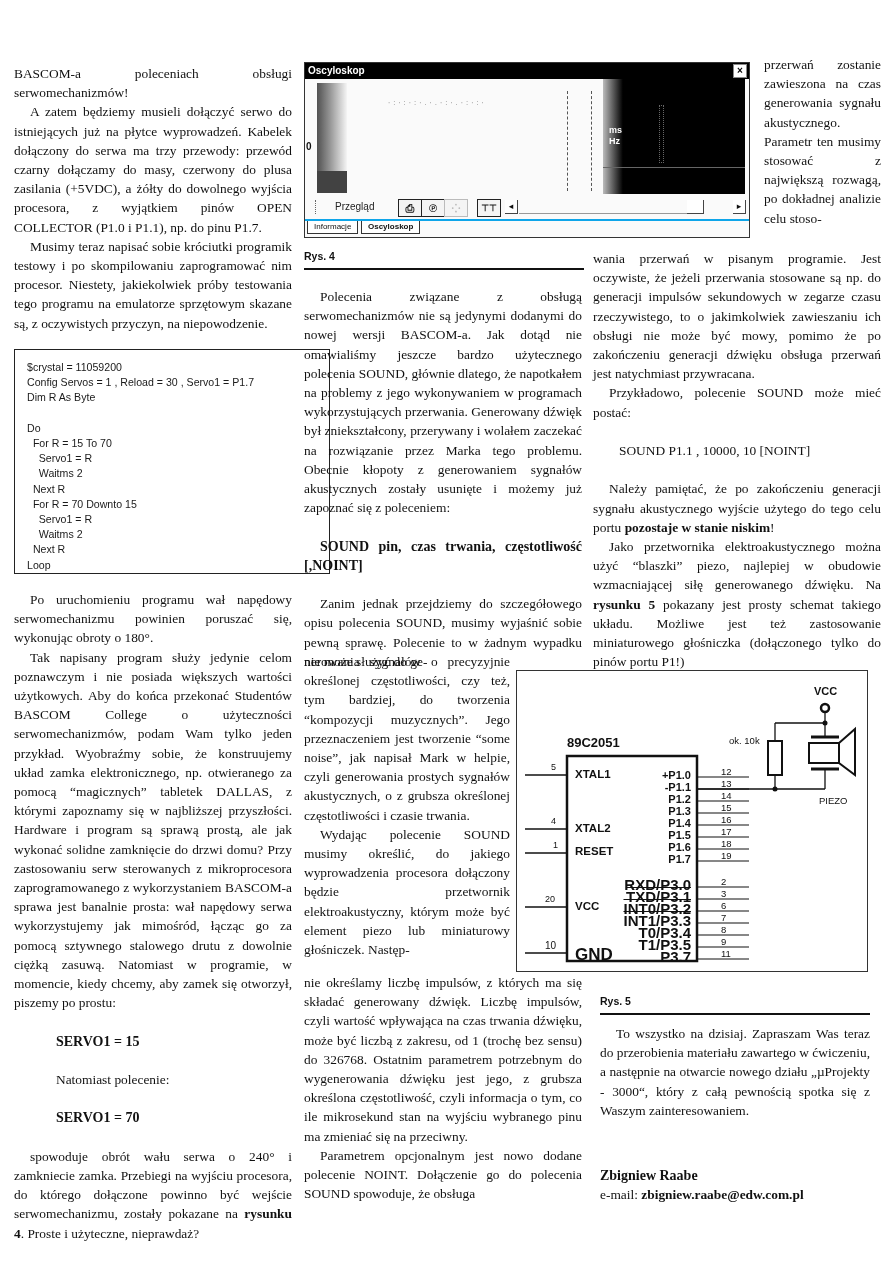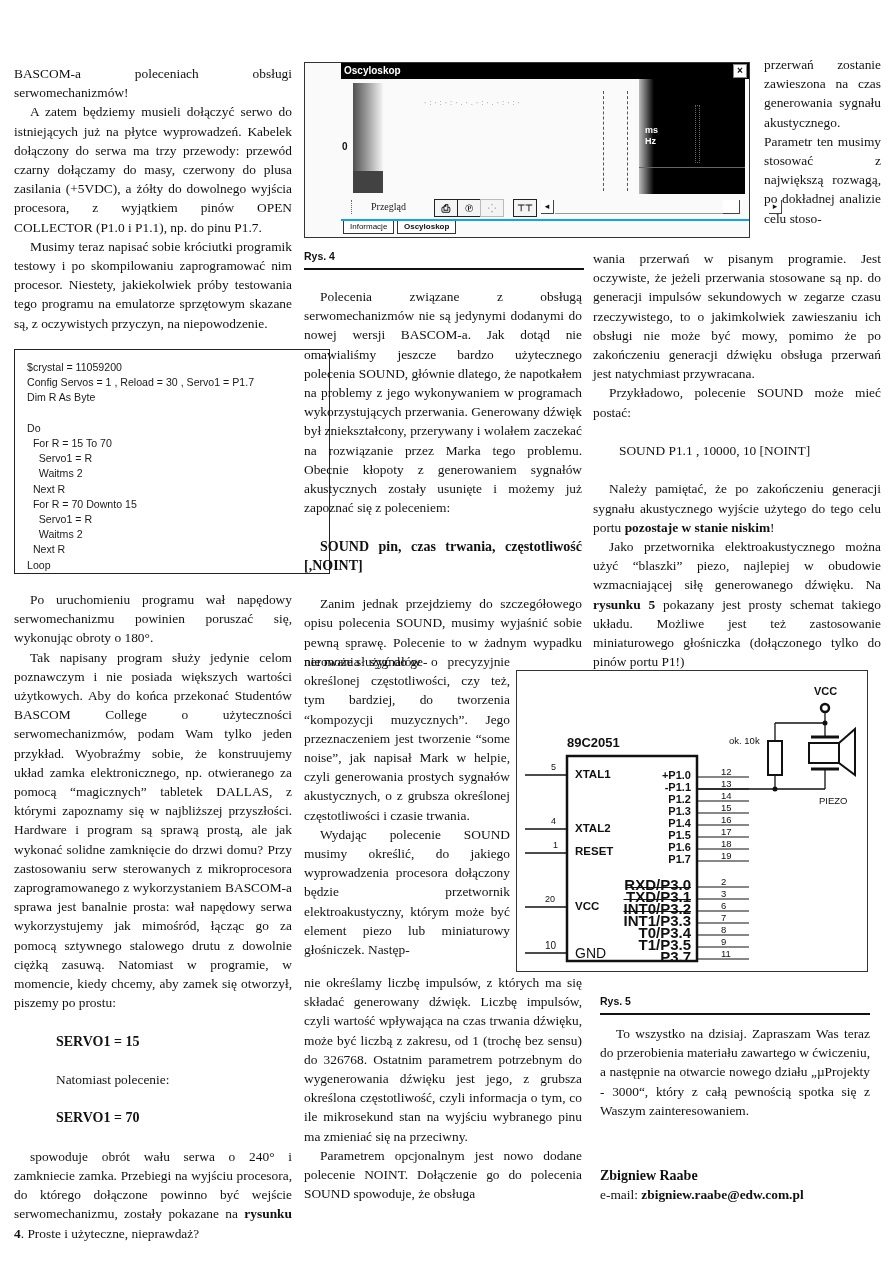--- a/index.html
+++ b/index.html
@@ -58,21 +58,21 @@
   .osc-dark {
     position: absolute; left: 298px; top: 0; right: 4px; height: 115px;
     background: linear-gradient(to right, #bbb 0%, #000 14%, #000 100%);
   }
   .osc-dark-label {
     position: absolute; left: 6px; top: 46px; color: #fff; font-family: "Liberation Sans", sans-serif;
     font-size: 9px; font-weight: bold; line-height: 11px;
   }
   .osc-dark-line { position: absolute; top: 88px; left: 0; right: 0; height: 1px; background: #666; }
   .osc-dark-marker { position: absolute; left: 56px; top: 26px; width: 3px; height: 56px; border: 1px dotted #666; }
-  .osc-toolbar { position: relative; height: 22px; font-family: Liberation Serif, serif; font-size: 10px; }
+  .osc-toolbar { position: relative; height: 22px; font-family: Liberation Sans, sans-serif; font-size: 10px; }
   .osc-check { position: absolute; left: 10px; top: 3px; width: 9px; height: 14px; border-left: 1px dotted #666; }
   .osc-przeglad { position: absolute; left: 30px; top: 4px; color: #222; }
   .osc-btn {
     position: absolute; top: 2px; width: 22px; height: 16px; border: 1px solid #222;
     background: #f4f4f4; text-align: center; line-height: 16px; font-size: 11px; font-weight: bold; cursor: pointer;
   }
   .osc-scroll-btn {
     position: absolute; top: 3px; width: 12px; height: 13px; border: 1px solid #444; border-top: 0; border-left: 0;
     font-size: 9px; line-height: 13px; text-align: center; cursor: pointer; background: #fff;
   }
@@ -126,21 +126,21 @@
   <div class="blank"></div>
   <div class="cmd">SERVO1 = 15</div>
   <div class="blank"></div>
   <div class="plain-ind">Natomiast polecenie:</div>
   <div class="blank"></div>
   <div class="cmd">SERVO1 = 70</div>
   <div class="blank"></div>
   <p><span>spowoduje obrót wału serwa o 240° i zamkniecie zamka. Przebiegi na wyjściu procesora, do którego dołączone powinno być wejście serwomechanizmu, zostały pokazane na </span><span class="bold">rysunku 4</span><span>.  Proste i  użyteczne, nieprawdaż?</span></p>
 </div>
 
-<div class="abs osc" style="left:304px; top:62px; width:446px; height:176px;padding-left:36px;">
+<div class="abs osc" style="left:304px; top:62px; width:446px; height:176px;">
   <div class="osc-title">
     <span>Oscyloskop</span>
     <span class="osc-close">×</span>
   </div>
   <div class="osc-body">
     <div class="osc-gradient"></div>
     <div class="osc-zero">0</div>
     <div class="osc-noise">·:·:·:·.·.·:·.·:·:·</div>
     <div class="osc-vline" style="left:262px;"></div>
     <div class="osc-vline" style="left:286px;"></div>
@@ -261,21 +261,21 @@
 
   <div class="sch-text" style="left:34px; top:91px; font-size:9px;">5</div>
   <div class="sch-text" style="left:58px; top:97px; font-size:11.5px; font-weight:bold;">XTAL1</div>
   <div class="sch-text" style="left:34px; top:145px; font-size:9px;">4</div>
   <div class="sch-text" style="left:58px; top:151px; font-size:11.5px; font-weight:bold;">XTAL2</div>
   <div class="sch-text" style="left:36px; top:169px; font-size:9px;">1</div>
   <div class="sch-text" style="left:58px; top:174px; font-size:11.5px; font-weight:bold;">RESET</div>
   <div class="sch-text" style="left:28px; top:223px; font-size:9px;">20</div>
   <div class="sch-text" style="left:58px; top:229px; font-size:11.5px; font-weight:bold;">VCC</div>
   <div class="sch-text" style="left:28px; top:269px; font-size:10px;text-align:right;">10</div>
-  <div class="sch-text" style="left:58px; top:274px; font-size:14px; font-weight:normal;">GND</div>
+  <div class="sch-text" style="left:58px; top:274px; font-size:17px; font-weight:bold;">GND</div>
 
   <div class="sch-text" style="right:176px; top:98px; font-size:11px; font-weight:bold; line-height:12px; text-align:right;">
     <div>+P1.0</div>
     <div>-P1.1</div>
     <div>P1.2</div>
     <div>P1.3</div>
     <div>P1.4</div>
     <div>P1.5</div>
     <div>P1.6</div>
     <div>P1.7</div>

